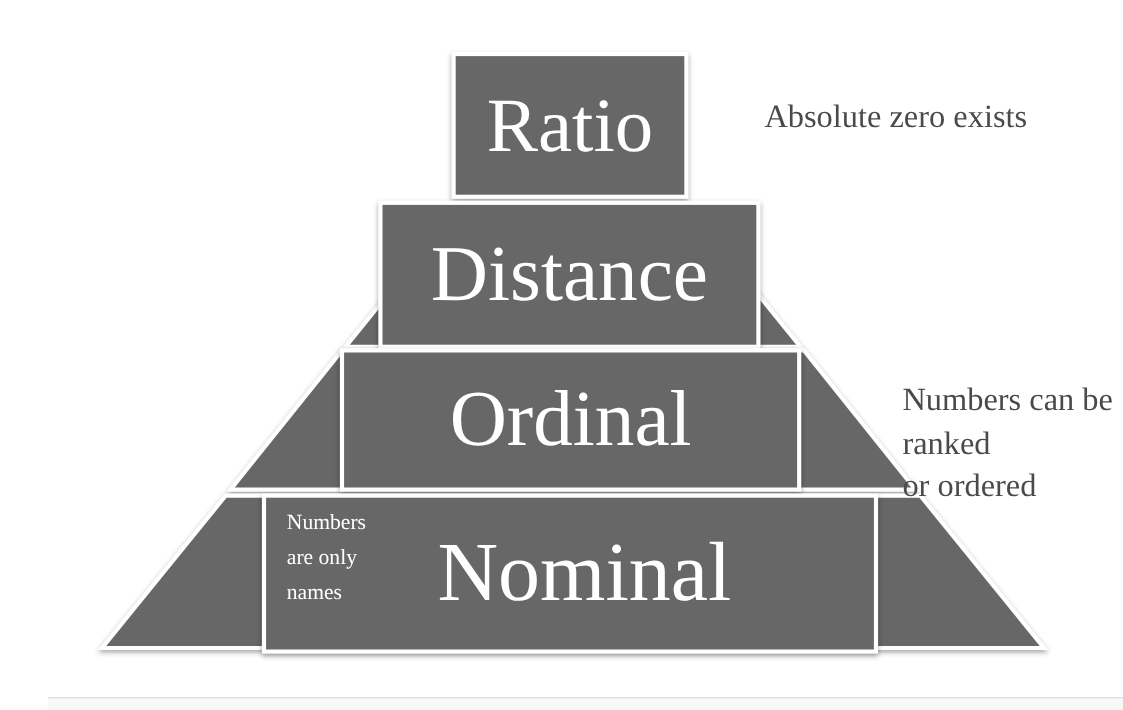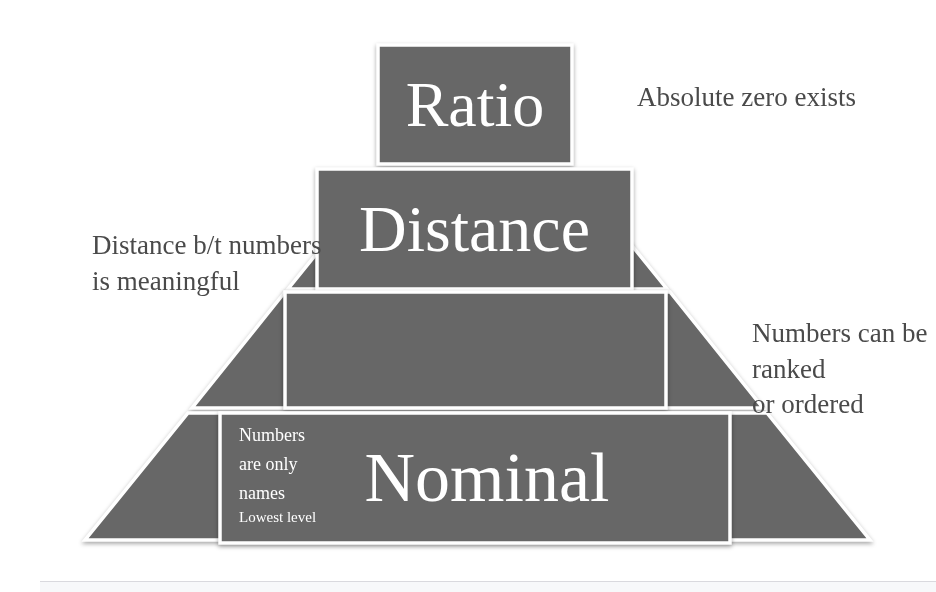--- a/index.html
+++ b/index.html
@@ -66,27 +66,25 @@
     <polygon class="shape" points="245,292 630,292 723,408 152,408" fill="#676767"></polygon>
     <polygon class="shape" points="148,413 727,413 830,540 45,540" fill="#676767"></polygon>
     <rect class="shape" x="338" y="45" width="194" height="119" fill="#676767"></rect>
     <rect class="shape" x="277" y="169" width="315" height="120" fill="#676767"></rect>
     <rect class="shape" x="245" y="292" width="381" height="116" fill="#676767"></rect>
     <rect class="shape" x="180" y="413" width="510" height="130" fill="#676767"></rect>
   </svg>
 
   <div class="box-label" id="label-ratio">Ratio</div>
   <div class="box-label" id="label-interval">Distance</div>
+  <div class="box-label" id="label-ordinal">Ordinal</div>
   <div class="box-label" id="label-nominal">Nominal</div>
 
   <div class="annotation" id="annotation-ratio">Absolute zero exists</div>
-  <div class="annotation" id="annotation-interval">Distance b/t numbers
-is meaningful</div>
   <div class="annotation" id="annotation-ordinal">Numbers can be ranked
 or ordered</div>
 
   <div class="inner-note" id="note-top">Numbers
 are only
 names</div>
-  <div class="inner-note" id="note-bottom">Lowest level</div>
 
   <div id="footer-strip"></div>
 </div>
 
 </body></html>

